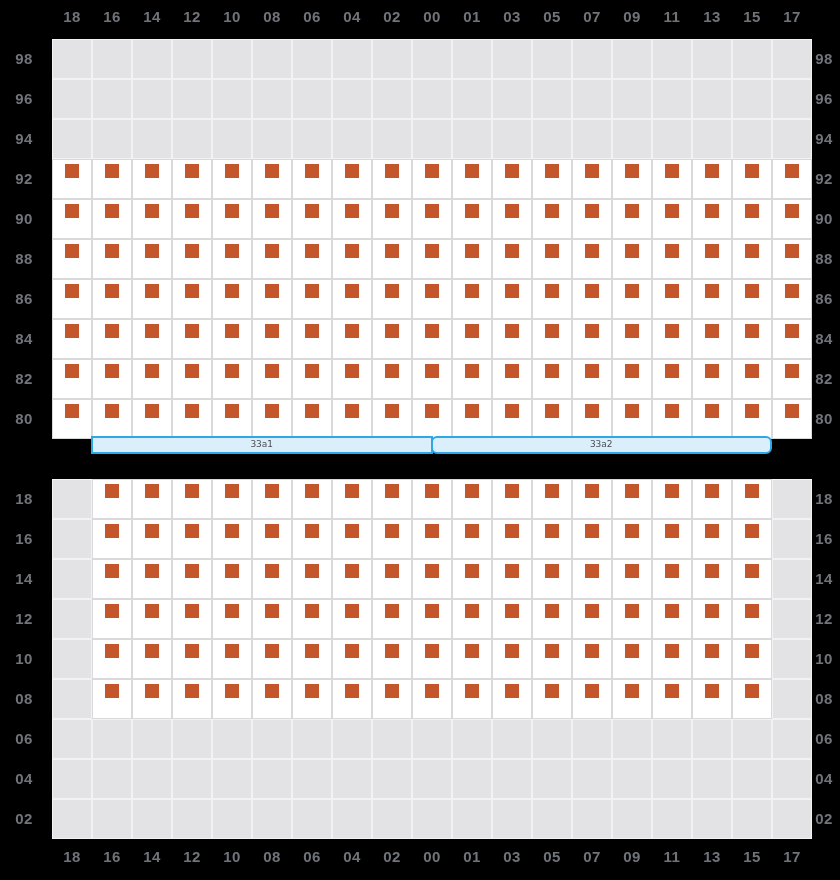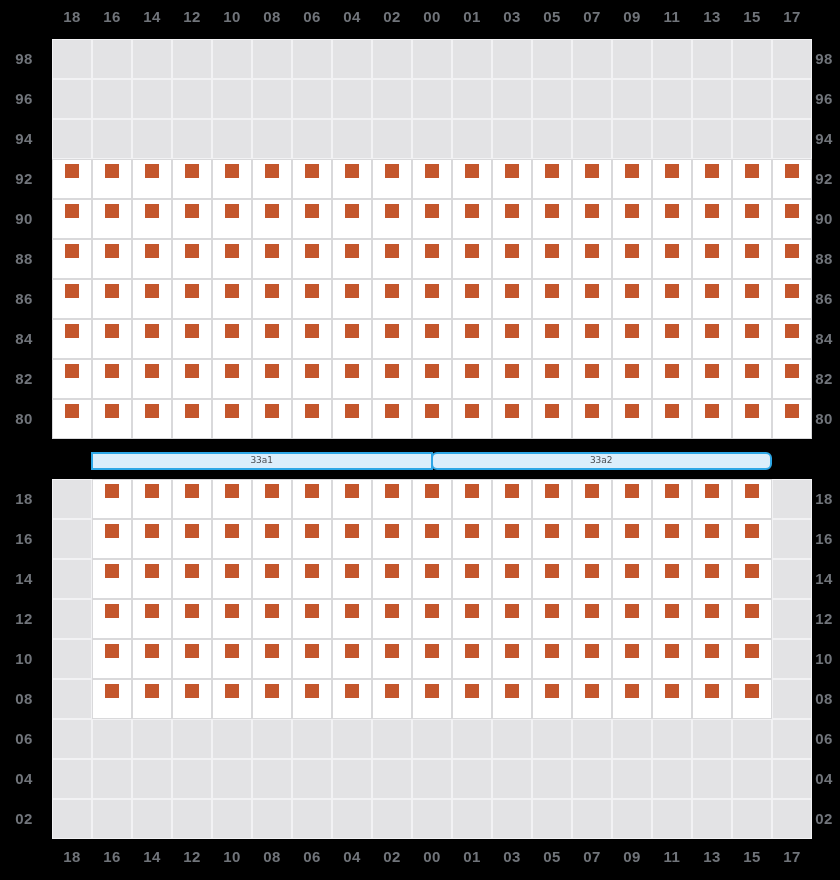--- a/index.html
+++ b/index.html
@@ -32,21 +32,21 @@
   .seat {
     width:14px; height:14px; margin-top:4px;
     background:var(--seat,#C4562C);
   }
   .row-label {
     position:absolute; width:24px; height:40px; line-height:40px;
     text-align:center; font-size:15px; font-weight:bold; letter-spacing:0.5px;
     color:var(--label,#70747A);
   }
   .section-bar {
-    position:absolute; left:79px; top:452px; width:681px; height:18px;
+    position:absolute; left:79px; top:436px; width:681px; height:18px;
     display:flex;
   }
   .section-bar .seg {
     flex:1; box-sizing:border-box;
     border:2px solid var(--bar-border,#2EA7E6);
     background:var(--bar-fill,#DBEEFB);
     font-family:"DejaVu Sans", sans-serif;
     font-size:9px; line-height:13px; text-align:center;
     color:var(--bar-text,#4A4E53);
   }

